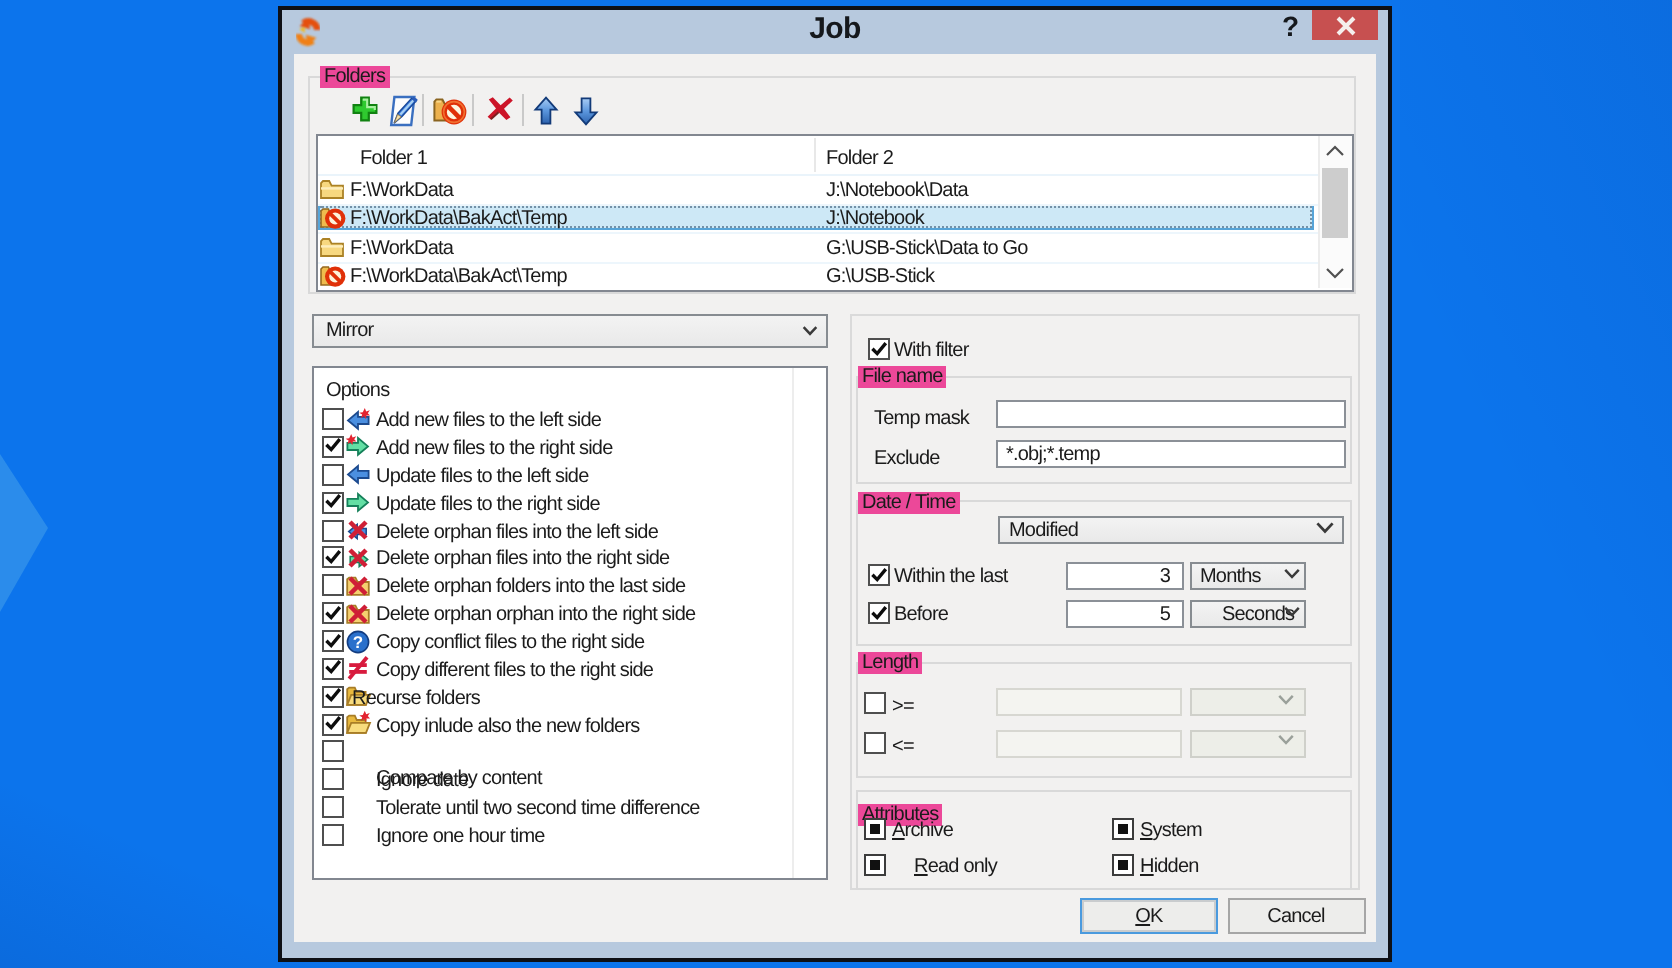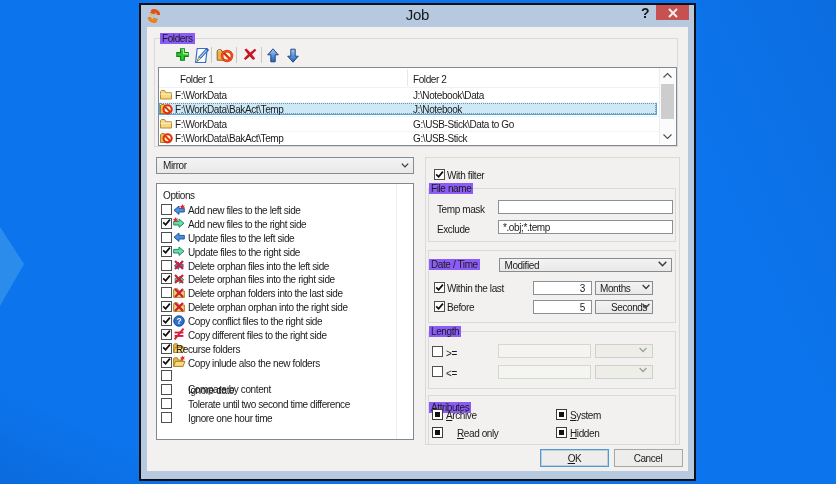--- a/index.html
+++ b/index.html
@@ -1,37 +1,37 @@
 <!DOCTYPE html>
 <html><head>
 <meta charset="utf-8">
 <style>
 html,body{margin:0;padding:0;width:836px;height:484px;overflow:hidden}
 body{font-family:"Liberation Sans",sans-serif;background:#0c74ec;position:relative}
 .a{position:absolute}
 .t{position:absolute;font:10px "Liberation Sans",sans-serif;color:#1b1b1b;white-space:nowrap;line-height:11px;letter-spacing:-0.4px}
 .cb{position:absolute;width:9px;height:9px;border:1px solid #4f4f4f;background:#fff}
 .gb{position:absolute;border:1px solid #d9d9d9}
-.gl{position:absolute;font:10px "Liberation Sans",sans-serif;color:#1b1b1b;background:#8b5cf6;padding:0 2px;white-space:nowrap;line-height:11px;letter-spacing:-0.4px}
+.gl{position:absolute;font:10px "Liberation Sans",sans-serif;color:#1b1b1b;background:#ec4899;padding:0 2px;white-space:nowrap;line-height:11px;letter-spacing:-0.4px}
 .fld{position:absolute;background:#fff;border:1px solid #8b9097}
 .cmb{position:absolute;background:linear-gradient(#f3f3f3,#e9e9e9);border:1px solid #878c91}
 .dcmb{position:absolute;background:#edeee8;border:1px solid #cfd0ca}
 .dfld{position:absolute;background:#f4f4f0;border:1px solid #d7d7d1}
 svg{position:absolute;overflow:visible}
 </style>
 </head>
 <body>
 
 <div class="a" style="left:0;top:227px;width:0;height:0;border-left:24px solid rgba(125,205,235,0.28);border-top:37px solid transparent;border-bottom:42px solid transparent"></div>
 <div class="a" style="left:0;top:380px;width:170px;height:104px;background:linear-gradient(25deg,rgba(0,25,90,0.10),rgba(0,25,90,0) 52%)"></div>
 <div class="a" style="left:700px;top:0;width:136px;height:484px;background:linear-gradient(245deg,rgba(0,10,60,0.07),rgba(0,10,60,0) 55%)"></div>
 
 <div class="a" style="left:139px;top:3px;width:553px;height:474px;border:2px solid #0e1016;background:#b7c9de"></div>
 
-<div class="t" style="left:139px;top:7px;width:557px;text-align:center;font-weight:normal;font-size:15px;line-height:15px;color:#15181c;letter-spacing:-0.3px">Job</div>
+<div class="t" style="left:139px;top:7px;width:557px;text-align:center;font-weight:bold;font-size:15px;line-height:15px;color:#15181c;letter-spacing:-0.3px">Job</div>
 <svg style="left:147px;top:9px" width="14" height="14" viewBox="0 0 14 14">
   <g filter="url(#blur1)">
   <path d="M11.6 6.0 A4.4 4.4 0 0 0 4.6 2.6" stroke="#e5500a" stroke-width="3.3" fill="none"></path>
   <path d="M6.8 0.1 L2.8 4.1 L8.2 5.6 Z" fill="#e5500a"></path>
   <path d="M2.4 8.0 A4.4 4.4 0 0 0 9.4 11.4" stroke="#f08012" stroke-width="3.3" fill="none"></path>
   <path d="M7.2 13.9 L11.2 9.9 L5.8 8.4 Z" fill="#f08012"></path>
   <path d="M2.6 5.6 L5.2 4.6 L5.6 7.4 Z" fill="#f6b816"></path>
   </g>
   <defs>
       <filter id="blur1">
@@ -278,21 +278,21 @@
 
 <div class="gb" style="left:428px;top:188px;width:246px;height:52px"></div>
 <div class="gl" style="left:429px;top:183px">File name</div>
 <div class="t" style="left:437px;top:204px">Temp mask</div>
 <div class="fld" style="left:498px;top:200px;width:173px;height:12px"></div>
 <div class="t" style="left:437px;top:223.5px">Exclude</div>
 <div class="fld" style="left:498px;top:219.5px;width:173px;height:12px"></div>
 <div class="t" style="left:503px;top:221.5px">*.obj;*.temp</div>
 
 <div class="gb" style="left:428px;top:250px;width:246px;height:71px"></div>
-<div class="gl" style="left:429px;top:259px">Date / Time</div>
+<div class="gl" style="left:429px;top:246px">Date / Time</div>
 <div class="cmb" style="left:499px;top:257.5px;width:171px;height:12.5px"></div>
 <div class="t" style="left:504.5px;top:260px">Modified</div>
 <svg style="left:658px;top:260.5px" width="9" height="6" viewBox="0 0 9 6">
     <path d="M0.7 0.7 L4.5 4.7 L8.3 0.7" fill="none" stroke="#3a3a3a" stroke-width="1.4"></path>
   </svg>
 
 <div class="cb" style="left:433.5px;top:282px"></div>
 <svg style="left:434.5px;top:282.5px" width="9" height="9" viewBox="0 0 9 9">
     <path d="M1.2 4.4 L3.6 6.8 L7.9 1.6" stroke="#0d0d0d" stroke-width="1.7" fill="none"></path>
   </svg>

